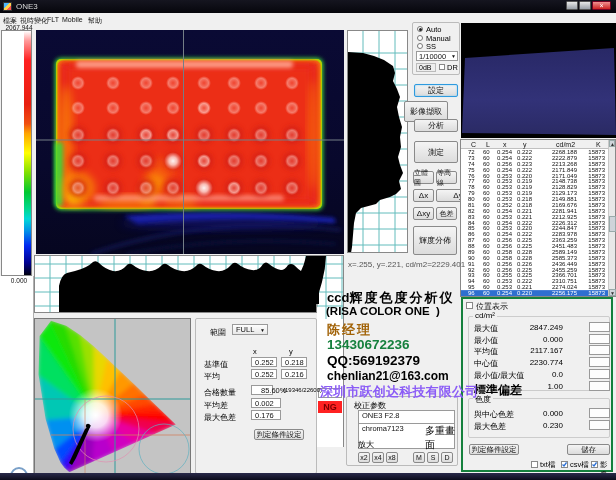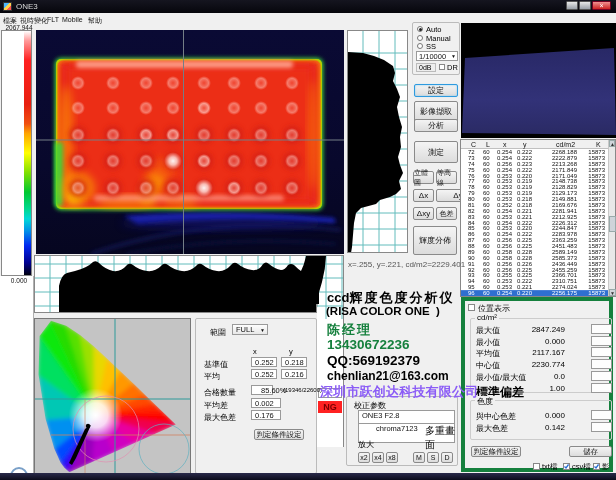--- a/index.html
+++ b/index.html
@@ -240,21 +240,21 @@
   <div class="abs" style="left:4px;top:11.5px;width:6px;height:6px;border:1px solid #777;border-radius:50%;background:#fff;"></div>
   <div class="abs" style="left:13px;top:10.5px;font-size:7.5px;">Manual</div>
   <div class="abs" style="left:4px;top:20px;width:6px;height:6px;border:1px solid #777;border-radius:50%;background:#fff;"></div>
   <div class="abs" style="left:13px;top:19px;font-size:7.5px;">SS</div>
   <div class="abs inp" style="left:3px;top:27.5px;width:42px;height:10px;line-height:9px;padding-left:2px;">1/10000<span style="float:right;margin-right:1px;font-size:5px;">▼</span></div>
   <div class="abs" style="left:3px;top:40px;width:20px;height:9px;border:1px solid #bbb;font-size:7px;line-height:8px;padding-left:2px;background:#eee;">0dB</div>
   <div class="abs" style="left:26px;top:41px;width:6px;height:6px;border:1px solid #888;background:#fff;"></div>
   <div class="abs" style="left:34px;top:40px;font-size:7.5px;">DR</div>
 </div>
 <div class="btn abs" style="left:414px;top:84px;width:44px;height:13px;border:1px solid #2e9adf;box-shadow:0 0 2px #7ec9ef inset, 0 0 1px #aadcf5;">設定</div>
-<div class="btn abs" style="left:414px;top:101px;width:44px;height:21px;">影像擷取</div>
+<div class="btn abs" style="left:404px;top:101px;width:44px;height:21px;">影像擷取</div>
 <div class="btn abs" style="left:414px;top:119px;width:44px;height:13px;">分析</div>
 <div class="btn abs" style="left:414px;top:141px;width:44px;height:22px;">測定</div>
 <div class="btn abs" style="left:413px;top:171px;width:21px;height:13px;font-size:7px;">立體圖</div>
 <div class="btn abs" style="left:436px;top:171px;width:21px;height:13px;font-size:7px;">等高線</div>
 <div class="btn abs" style="left:413px;top:189px;width:21px;height:13px;">Δx</div>
 <div class="btn abs" style="left:436px;top:189px;width:44px;height:13px;">Δy</div>
 <div class="btn abs" style="left:413px;top:207px;width:21px;height:13px;">Δxy</div>
 <div class="btn abs" style="left:436px;top:207px;width:21px;height:13px;font-size:7px;">色差</div>
 <div class="btn abs" style="left:413px;top:226px;width:44px;height:29px;">輝度分佈</div>
 
@@ -489,21 +489,21 @@
           </g>
         </svg>
       </div>
   <div class="abs" style="left:147px;top:0;width:7px;height:156px;background:#e8e8e8;border-left:1px solid #c8c8c8;">
     <div style="height:7px;background:#cfd4da;border:1px solid #9aa;font-size:5px;text-align:center;line-height:6px;color:#333;">▲</div>
     <div style="position:absolute;top:76px;width:7px;height:16px;background:#cfd4da;border:1px solid #9aa;"></div>
     <div style="position:absolute;bottom:0;width:7px;height:7px;background:#cfd4da;border:1px solid #9aa;font-size:5px;text-align:center;line-height:6px;color:#333;">▼</div>
   </div>
 </div>
 
-<div class="abs" style="left:461px;top:297px;width:152px;height:175px;background:#f0f0f0;border:4px solid #15803d;">
+<div class="abs" style="left:461px;top:297px;width:152px;height:175px;background:#f0f0f0;border:2px solid #15803d;">
   <div class="abs" style="left:3px;top:3px;width:7px;height:7px;border:1px solid #888;background:#fff;"></div>
   <div class="abs" style="left:13px;top:2px;font-size:8px;">位置表示</div>
   <div class="abs gbox" style="left:5px;top:17px;width:142px;height:75px;border-color:#ccc;"></div>
   <div class="abs" style="left:10px;top:12px;font-size:8px;background:#f0f0f0;padding:0 2px;">cd/m²</div>
   <div id="statrows1">
         <div class="abs" style="left:11px;top:24px;font-size:8px;">最大值</div>
         <div class="abs" style="left:60px;top:24px;width:40px;font-size:8px;text-align:right;">2847.249</div>
         <div class="abs" style="left:126px;top:23px;width:21px;height:10px;border:1px solid #999;background:#fdfdfd;"></div>
         <div class="abs" style="left:11px;top:35.5px;font-size:8px;">最小值</div>
         <div class="abs" style="left:60px;top:35.5px;width:40px;font-size:8px;text-align:right;">0.000</div>
@@ -521,21 +521,21 @@
         <div class="abs" style="left:60px;top:82.5px;width:40px;font-size:8px;text-align:right;">1.00</div>
         <div class="abs" style="left:126px;top:81.5px;width:21px;height:10px;border:1px solid #999;background:#fdfdfd;"></div>
       </div>
   <div class="abs gbox" style="left:5px;top:99px;width:142px;height:40px;border-color:#ccc;"></div>
   <div class="abs" style="left:10px;top:95px;font-size:8px;background:#f0f0f0;padding:0 2px;">色度</div>
   <div id="statrows2">
         <div class="abs" style="left:11px;top:110px;font-size:8px;">與中心色差</div>
         <div class="abs" style="left:60px;top:110px;width:40px;font-size:8px;text-align:right;">0.000</div>
         <div class="abs" style="left:126px;top:109px;width:21px;height:10px;border:1px solid #999;background:#fdfdfd;"></div>
         <div class="abs" style="left:11px;top:122px;font-size:8px;">最大色差</div>
-        <div class="abs" style="left:60px;top:122px;width:40px;font-size:8px;text-align:right;">0.142</div>
+        <div class="abs" style="left:60px;top:122px;width:40px;font-size:8px;text-align:right;">0.230</div>
         <div class="abs" style="left:126px;top:121px;width:21px;height:10px;border:1px solid #999;background:#fdfdfd;"></div>
       </div>
   <div class="btn abs" style="left:6px;top:145px;width:50px;height:11px;font-size:7.5px;">判定條件設定</div>
   <div class="btn abs" style="left:104px;top:145px;width:43px;height:11px;font-size:7.5px;">儲存</div>
   <div class="abs" style="left:68px;top:162px;width:7px;height:7px;border:1px solid #888;background:#fff;"></div>
       <div class="abs" style="left:77px;top:161px;font-size:7.5px;">txt檔</div>
   <div class="abs" style="left:98px;top:162px;width:7px;height:7px;border:1px solid #888;background:#fff;">
         <svg width="5" height="5" style="position:absolute;left:0px;top:0px;">
           <path d="M0.5 2.5 L2 4 L4.5 0.5" stroke="#2a6fd6" stroke-width="1.3" fill="none"></path>
         </svg>
@@ -625,30 +625,30 @@
   <div class="abs" style="left:87px;top:68px;font-size:6px;">(19346/22600)</div>
   <div class="abs" style="left:8px;top:81px;font-size:8px;">平均差</div>
   <div class="abs inp" style="left:55px;top:79px;width:30px;height:10px;line-height:9px;padding-left:3px;">0.002</div>
   <div class="abs" style="left:8px;top:93px;font-size:8px;">最大色差</div>
   <div class="abs inp" style="left:55px;top:91px;width:30px;height:10px;line-height:9px;padding-left:3px;">0.176</div>
   <div class="btn abs" style="left:58px;top:110px;width:50px;height:11px;font-size:7.5px;">判定條件設定</div>
 </div>
 
 <div class="abs" style="left:327px;top:289px;font-size:13px;font-weight:bold;color:#000;">ccd<span style="letter-spacing:2px;">辉度色度分析仪</span></div>
 <div class="abs" style="left:326px;top:305px;font-size:11.5px;font-weight:bold;color:#000;">(RISA COLOR ONE &nbsp;)</div>
-<div class="abs" style="left:327px;top:321px;font-size:13px;letter-spacing:2px;font-weight:bold;color:#15803d;">陈经理</div>
+<div class="abs" style="left:327px;top:321px;font-size:13px;letter-spacing:2px;font-weight:bold;color:#a16207;">陈经理</div>
 <div class="abs" style="left:327px;top:337px;font-size:13.5px;font-weight:bold;color:#15803d;">13430672236</div>
 <div class="abs" style="left:327px;top:353px;font-size:13.5px;font-weight:bold;color:#000;text-align:right;">QQ:569192379</div>
 <div class="abs" style="left:327px;top:369px;font-size:12px;font-weight:bold;color:#000;">chenlian21@163.com</div>
 <div class="abs" style="left:320px;top:383px;font-size:13px;letter-spacing:0.2px;font-weight:bold;color:#8b5cf6;z-index:4;">深圳市跃创达科技有限公司</div>
 
 <div class="abs gbox" style="left:346px;top:396px;width:112px;height:70px;background:#f0f0f0;border-color:#bbb;">
   <div class="abs" style="left:7px;top:3px;font-size:8px;">校正参数</div>
   <div class="abs inp" style="left:11px;top:13px;width:97px;height:16px;line-height:9px;padding-left:3px;">ONE3 F2.8</div>
-  <div class="abs inp" style="left:11px;top:26px;width:97px;height:20px;line-height:9px;padding-left:17px;">chroma7123</div>
+  <div class="abs inp" style="left:11px;top:26px;width:97px;height:26px;line-height:9px;padding-left:3px;">chroma7123</div>
   <div class="abs" style="left:11px;top:42px;font-size:8px;">放大</div>
   <div class="abs" style="left:66px;top:27px;font-size:10px;margin-left:12px;">多重畫面</div>
   <div class="btn abs" style="left:11px;top:55px;width:12px;height:11px;font-size:7px;">x2</div>
   <div class="btn abs" style="left:25px;top:55px;width:12px;height:11px;font-size:7px;">x4</div>
   <div class="btn abs" style="left:39px;top:55px;width:12px;height:11px;font-size:7px;">x8</div>
   <div class="btn abs" style="left:66px;top:55px;width:12px;height:11px;font-size:7px;">M</div>
   <div class="btn abs" style="left:80px;top:55px;width:12px;height:11px;font-size:7px;">S</div>
   <div class="btn abs" style="left:94px;top:55px;width:12px;height:11px;font-size:7px;">D</div>
 </div>
 

